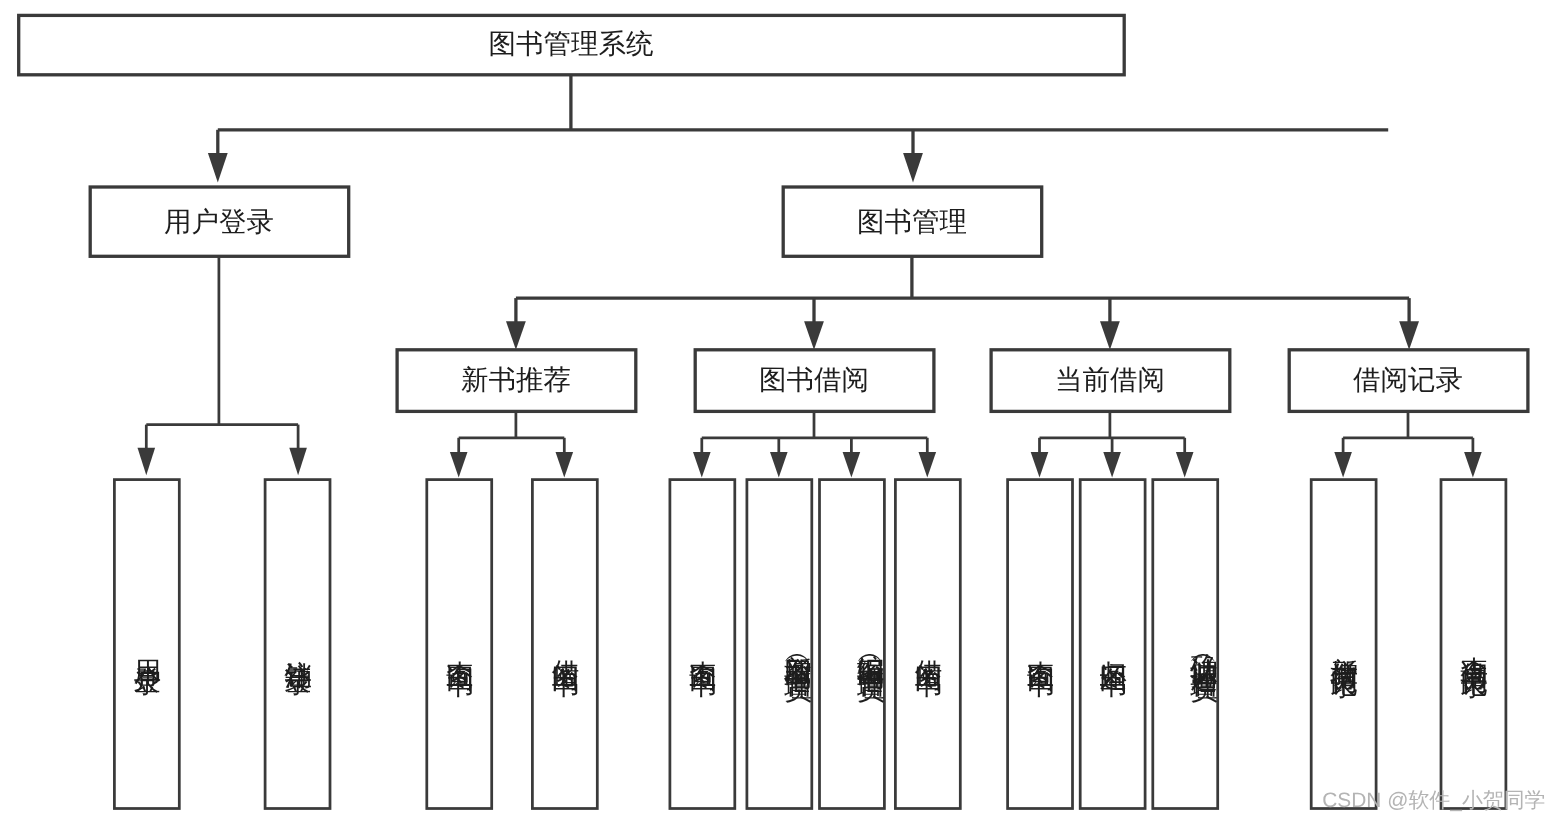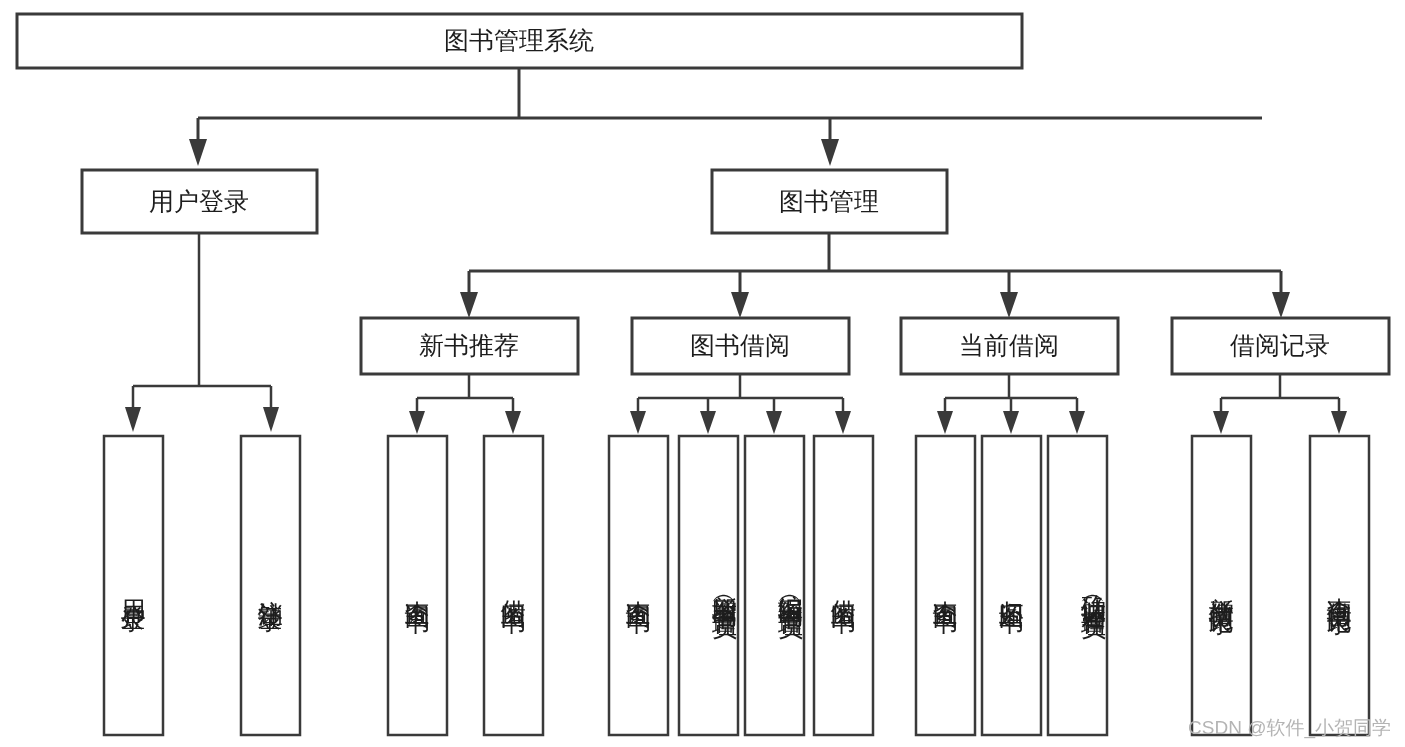--- a/index.html
+++ b/index.html
@@ -65,21 +65,21 @@
     letter-spacing: 3px;
     display: flex;
     align-items: center;
     justify-content: center;
     text-align: center;
     white-space: nowrap;
     pointer-events: none;
   }
   .watermark {
     position: absolute;
-    right: 14px;
+    right: 0;
     bottom: 6px;
     font-family: "Liberation Sans", "DejaVu Sans", sans-serif;
     font-size: 19px;
     color: #b4b4b4;
     white-space: nowrap;
     user-select: none;
   }
 </style>
 </head>
 <body>

